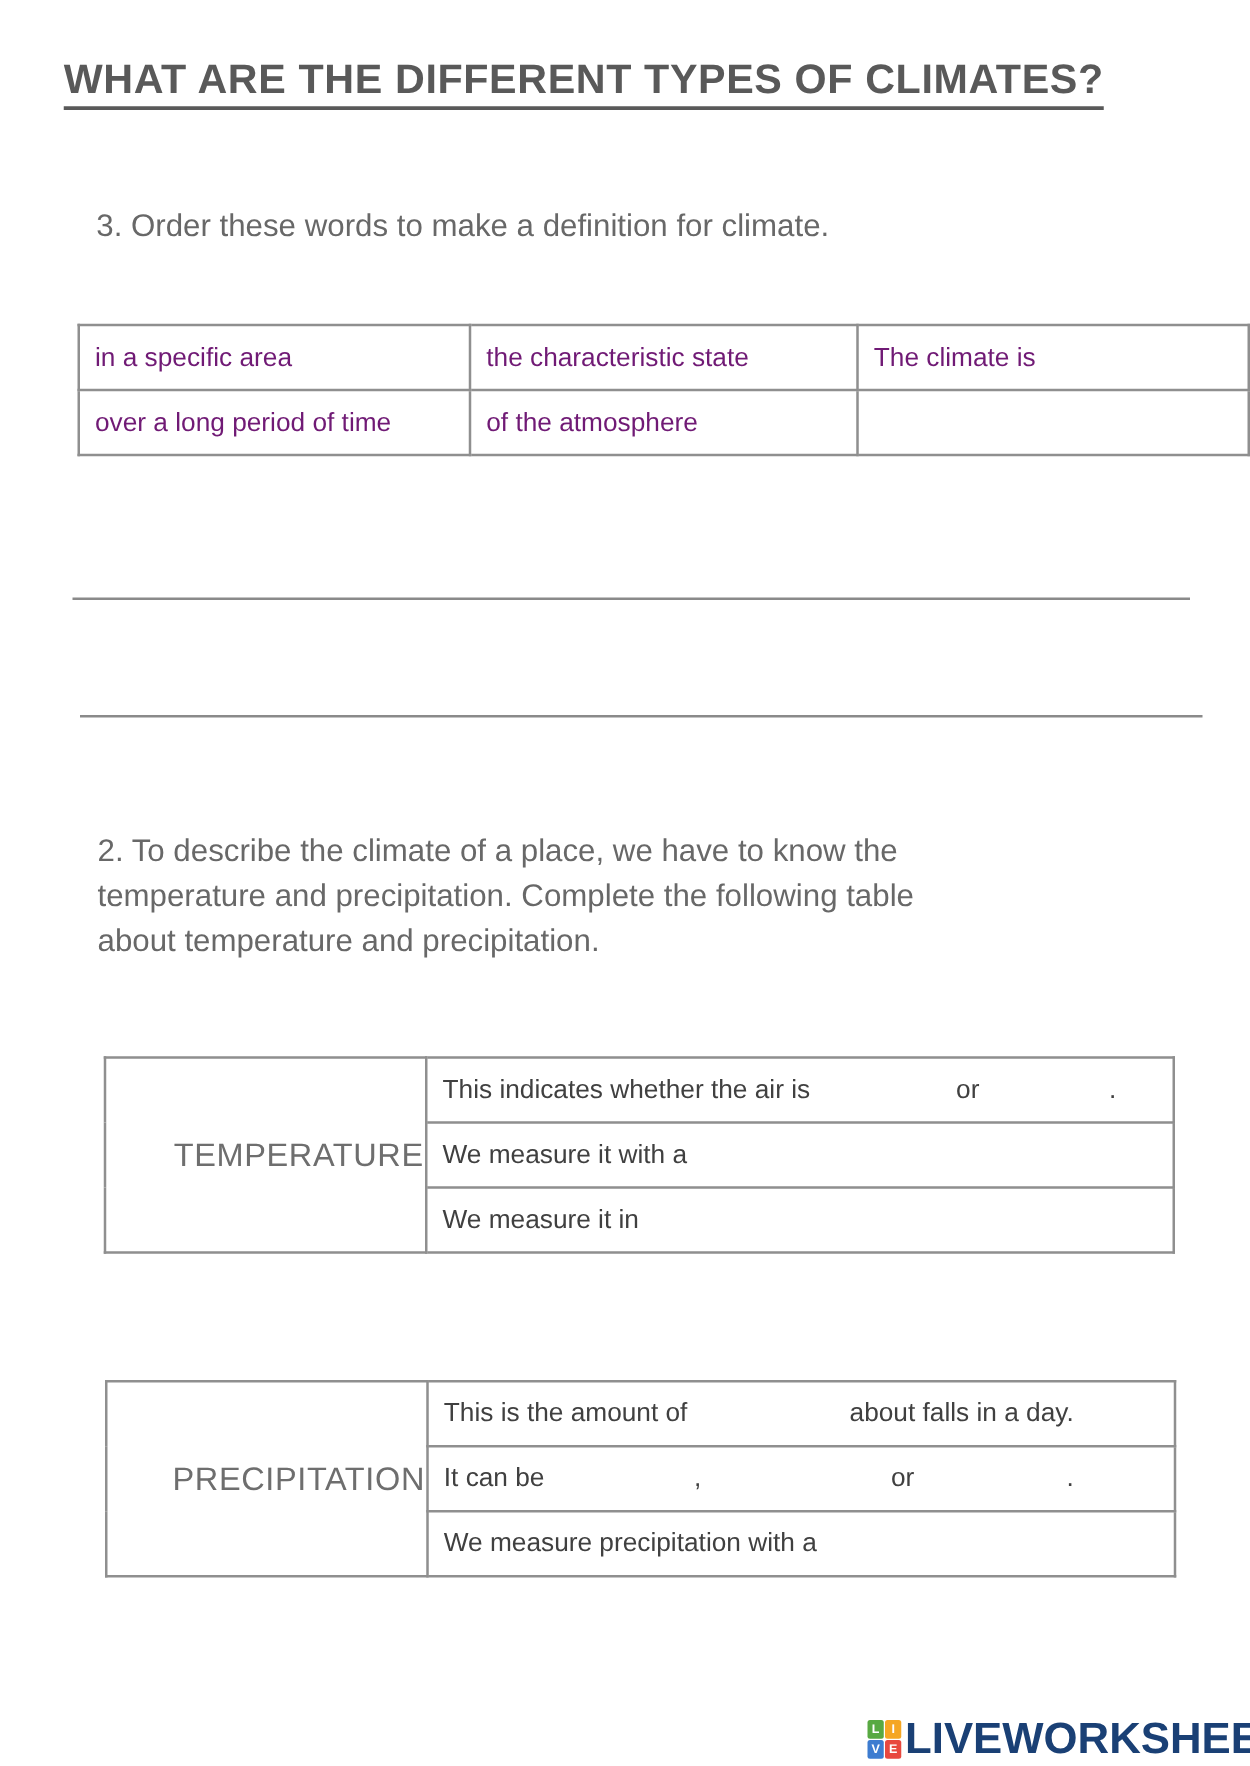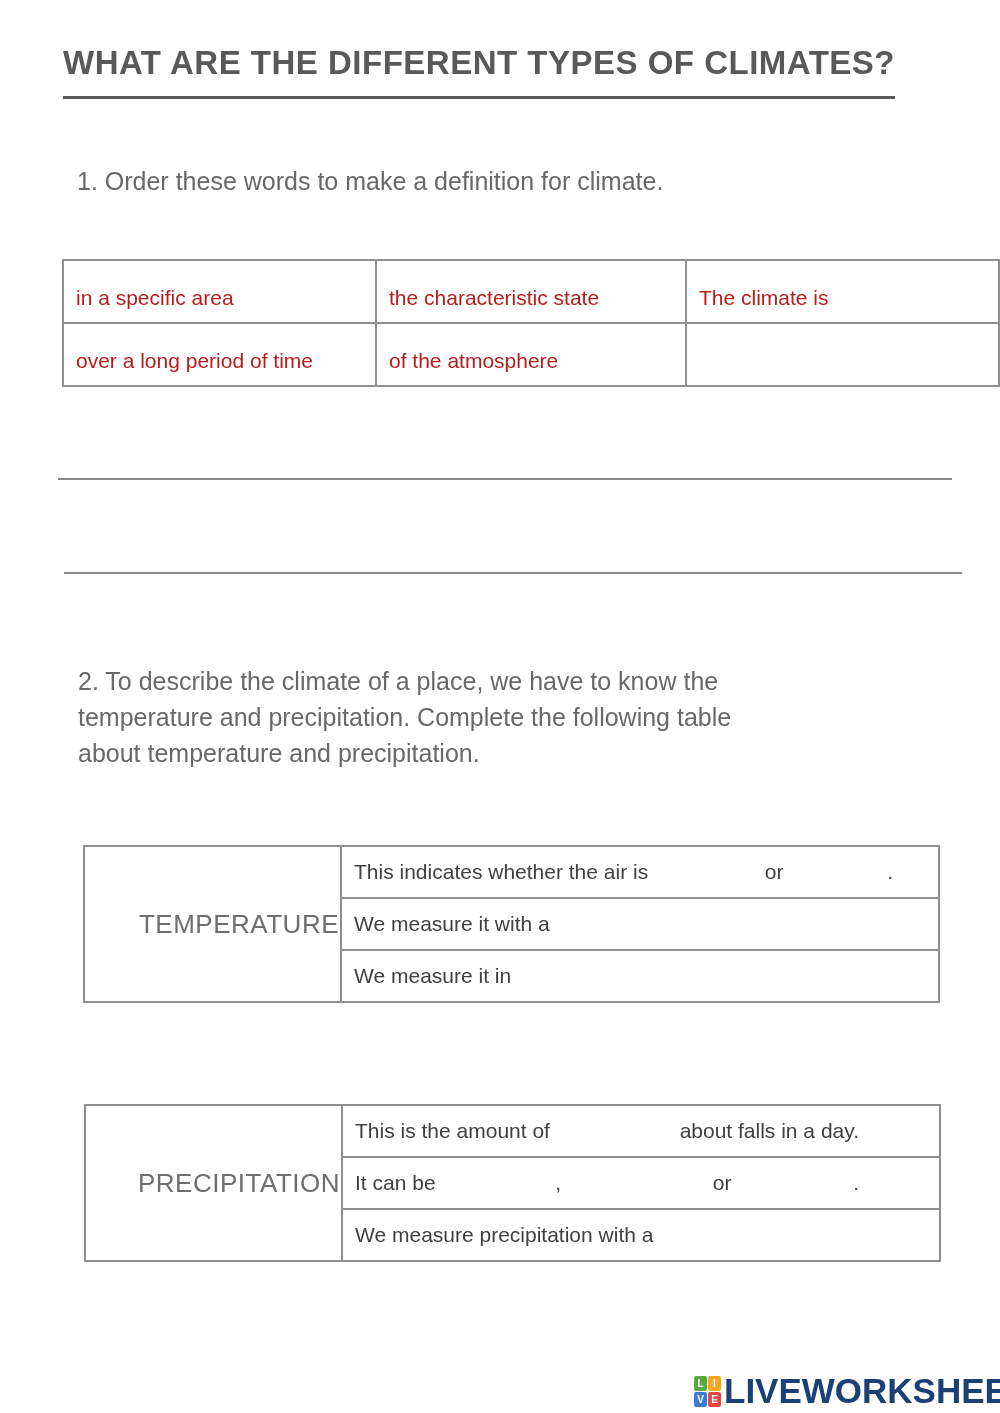--- a/index.html
+++ b/index.html
@@ -4,47 +4,47 @@
 <style>
   html,body{margin:0;padding:0;background:#ffffff;}
   .page{
     position:relative;
     width:1000px;height:1413px;
     background:#ffffff;
     font-family:"Liberation Sans","DejaVu Sans",sans-serif;
     overflow:hidden;
   }
   .title{
-    position:absolute;left:63px;top:44px;
+    position:absolute;left:51px;top:44px;
     font-size:33px;font-weight:bold;letter-spacing:.5px;
     color:#595959;
     border-bottom:3px solid #595959;
-    padding-bottom:14px;
+    padding-bottom:3px;
     white-space:nowrap;
   }
   .question{
     position:absolute;
     font-size:25px;color:#686868;
     line-height:36px;
     white-space:pre-line;
   }
   .q1{left:77px;top:163px;}
   .q2{left:78px;top:663px;}
 
   
   table.word-table{
     position:absolute;left:62px;top:259px;
     border-collapse:collapse;
     table-layout:fixed;width:876px;
   }
   table.word-table td{
     border:2px solid #8f8f8f;
     height:49px;
-    padding:12px 6px 0 12px;
-    font-size:21px;color:#b91c1c;
+    padding:1px 6px 0 12px;
+    font-size:21px;color:#701a75;
     vertical-align:middle;
     overflow:hidden;white-space:nowrap;
   }
   td.wcol1{width:293px;} td.wcol2{width:290px;border-radius:17px;} td.wcol3{width:293px;border-radius:22px;}
 
   
   .answer-line{
     position:absolute;height:0;
     border-top:2px solid #8a8a8a;
   }
@@ -103,21 +103,21 @@
     color:#1a4075;white-space:nowrap;
   }
 </style>
 </head>
 <body>
 
 <div class="page">
 
   <div class="title">WHAT ARE THE DIFFERENT TYPES OF CLIMATES?</div>
 
-  <div class="question q1">1. Order these words to make a definition for climate.</div>
+  <div class="question q1">3. Order these words to make a definition for climate.</div>
 
   <table class="word-table">
     <tbody>
         <tr>
       <td class="wcol1">in a specific area</td>
       <td class="wcol2">the characteristic state</td>
       <td class="wcol3">The climate is</td>
     </tr>
     <tr>
       <td class="wcol1">over a long period of time</td>

